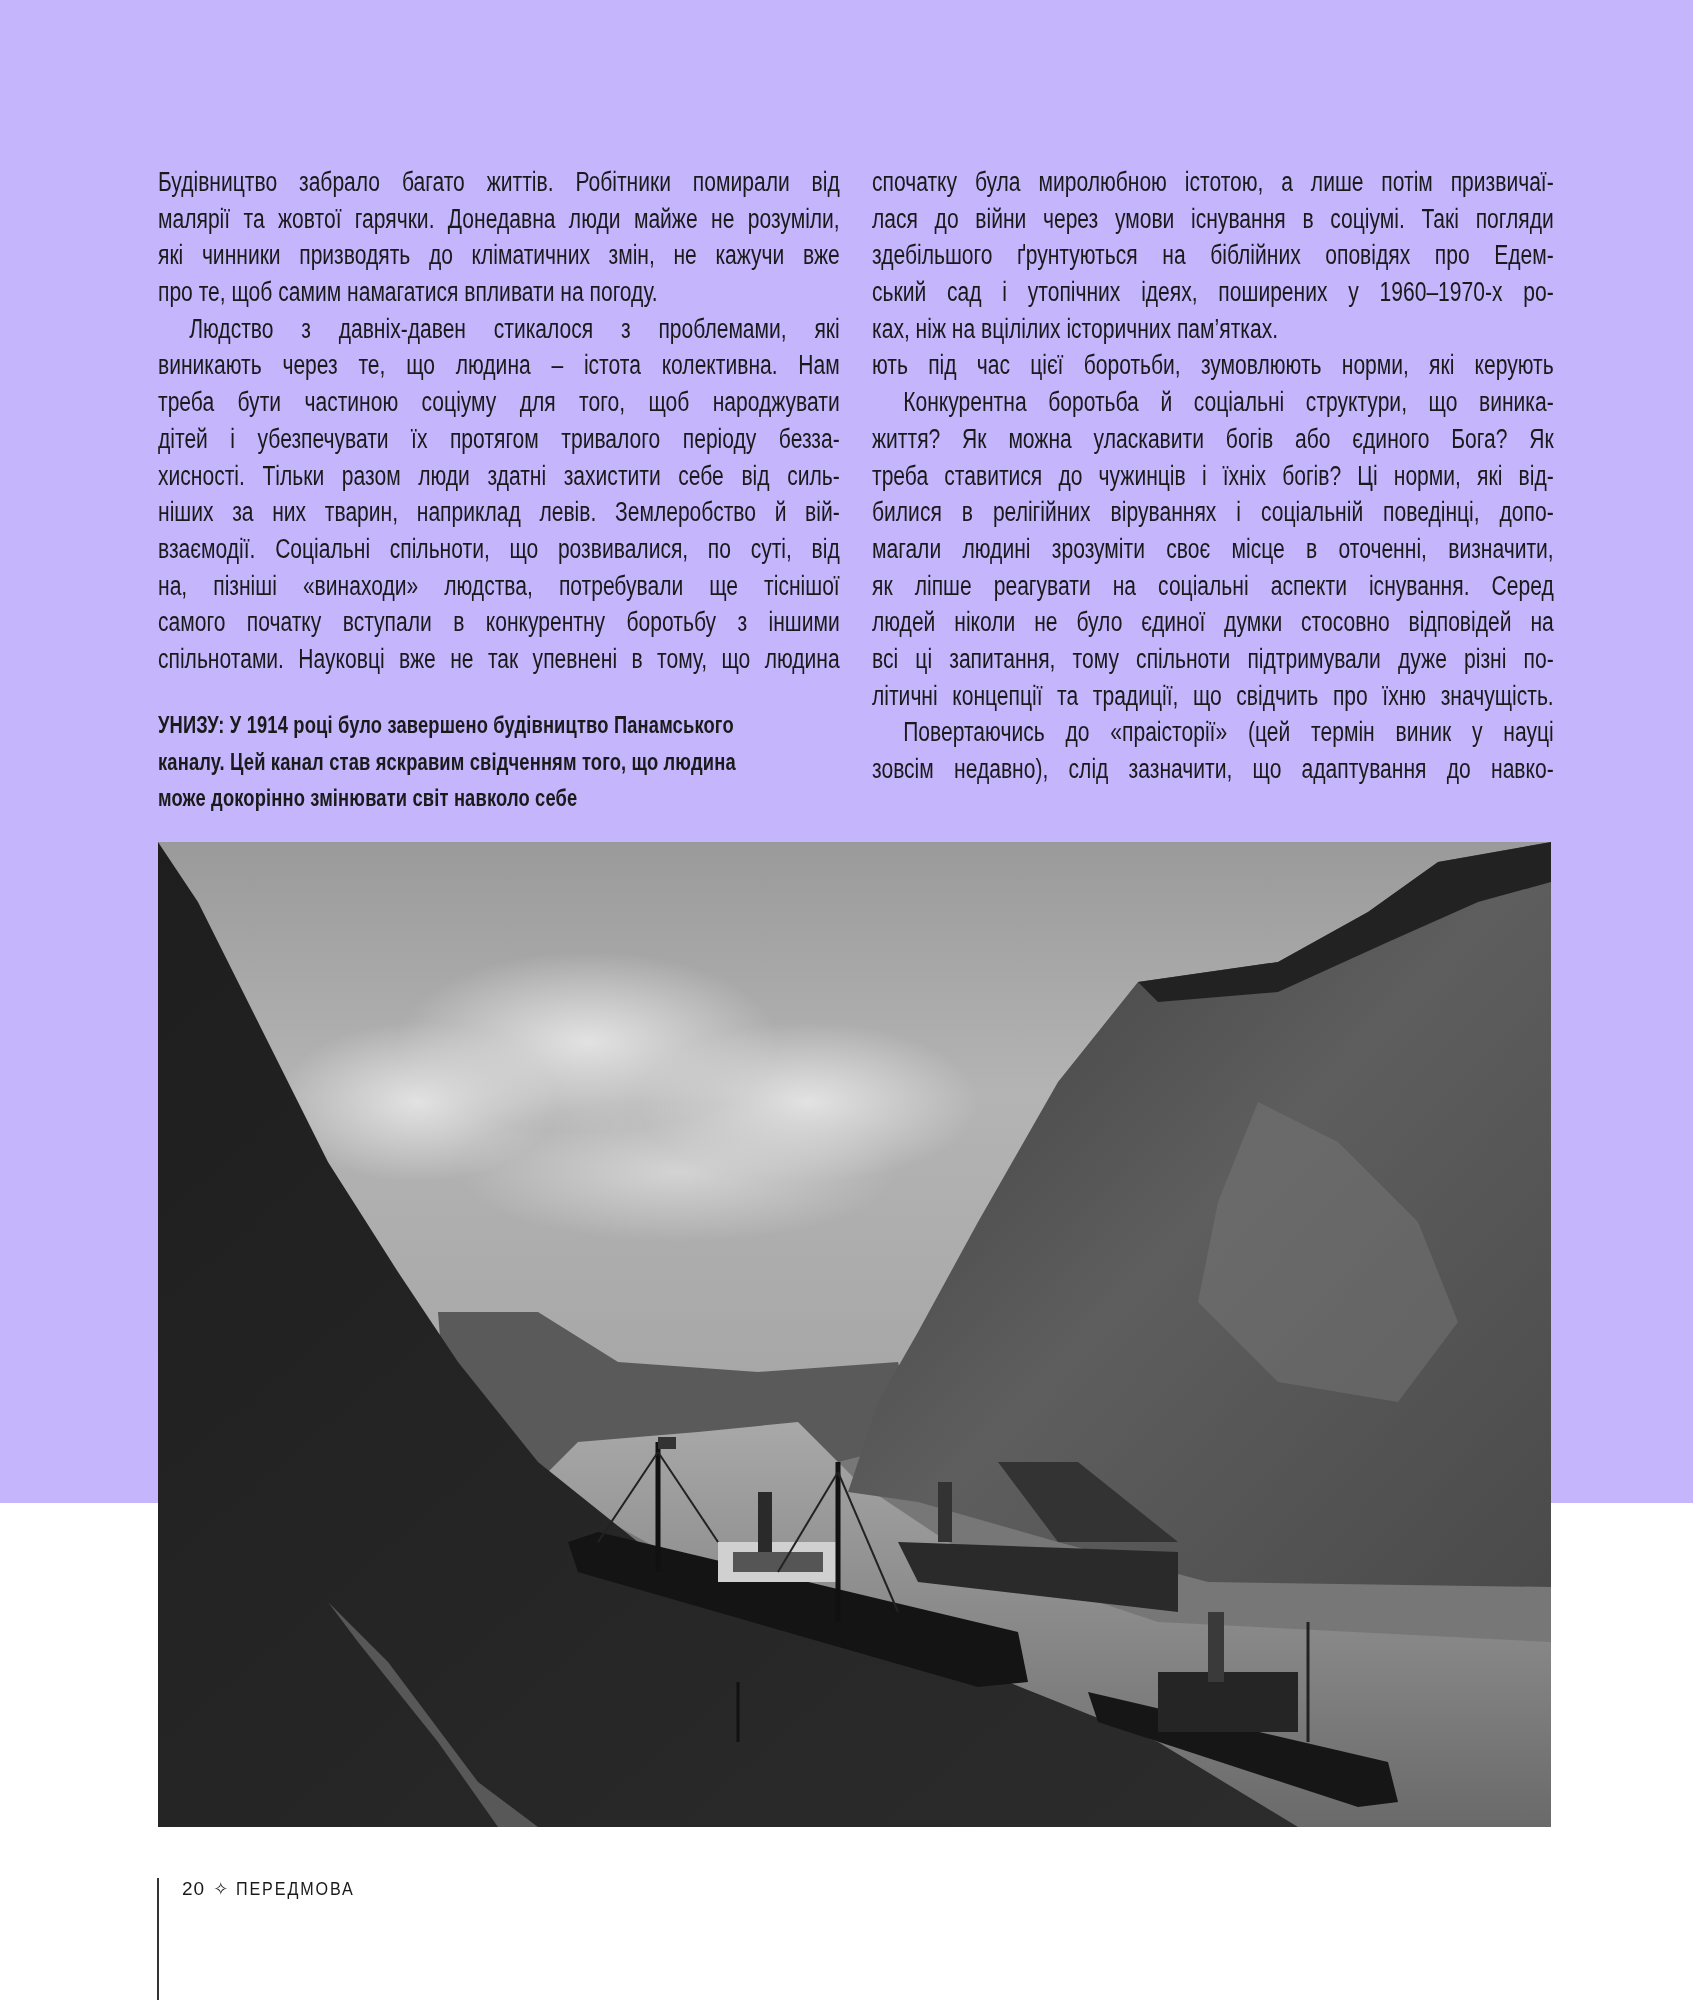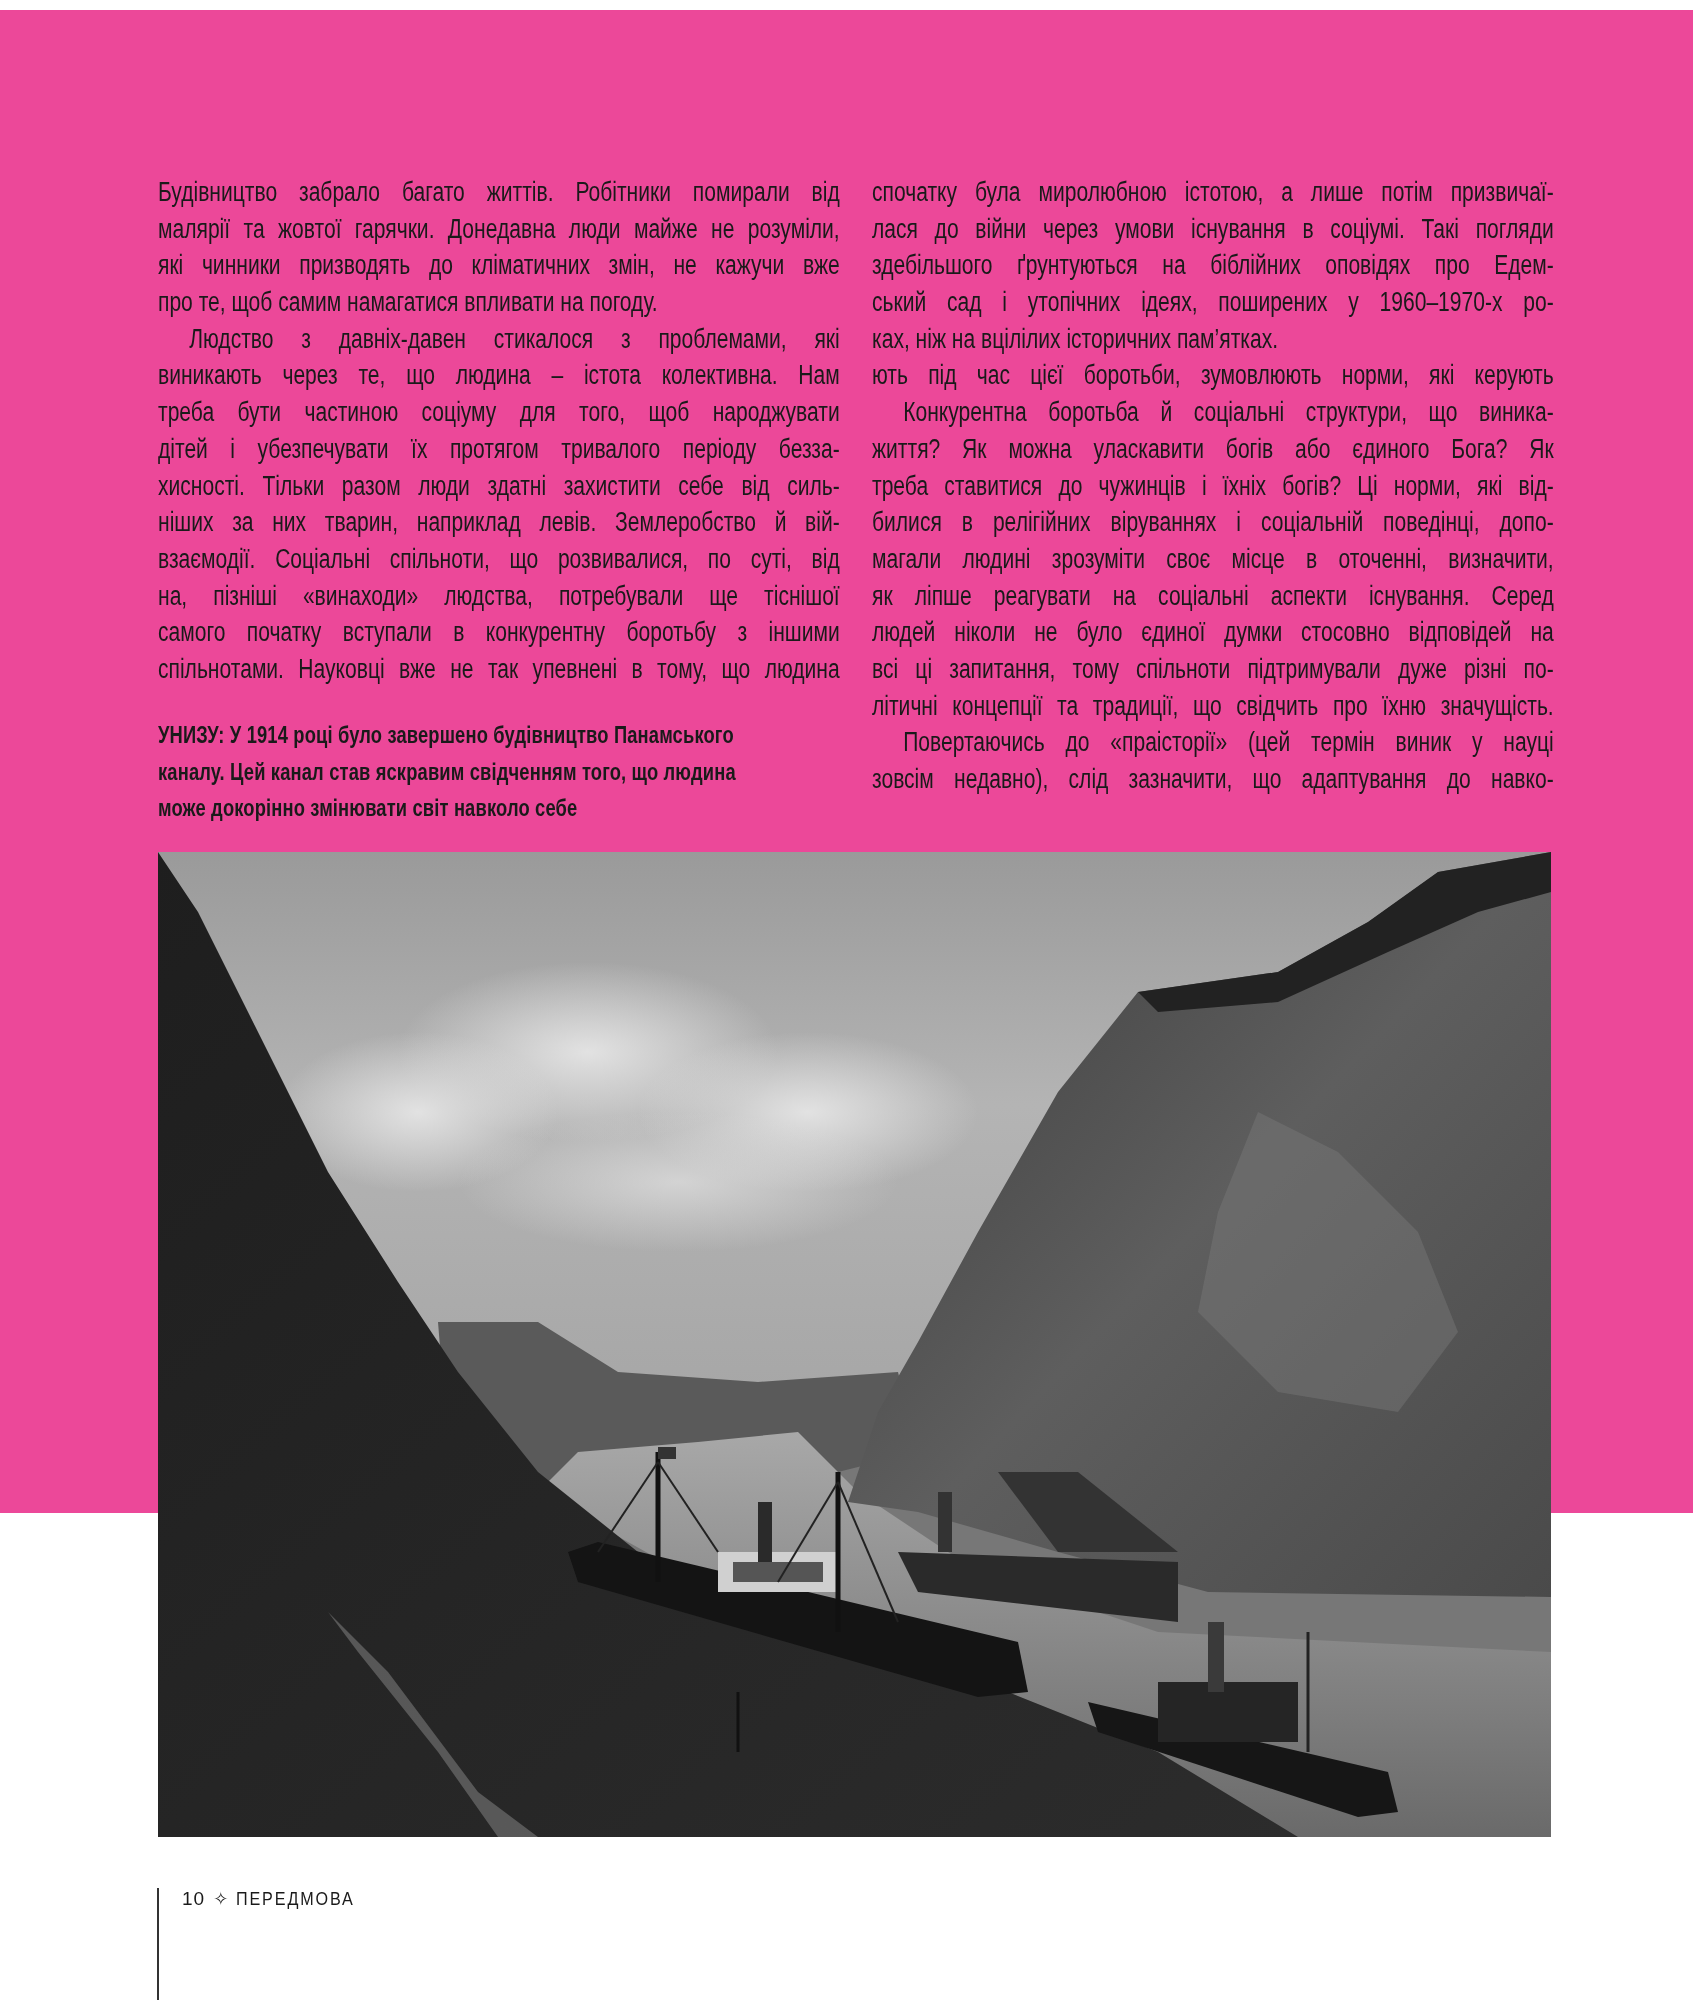--- a/index.html
+++ b/index.html
@@ -1,17 +1,17 @@
 <!DOCTYPE html>
 <html><head>
 <meta charset="utf-8">
 <style>
   html, body { margin:0; padding:0; background:#ffffff; }
   body { width:1693px; height:2000px; position:relative; overflow:hidden; }
-  .page { position:absolute; left:0; top:0; width:1693px; height:1503px; background:#ec4899;margin-top:10px; }
+  .page { position:absolute; left:0; top:0; width:1693px; height:1503px; background:#c4b5fd; }
 
   .col { position:absolute; top:164px; width:682px; }
   .col-left { left:158px; }
   .col-right { left:872px; }
 
   .line {
     display:block;
     height:36.7px;
     line-height:36.7px;
     width:682px;
@@ -187,15 +187,15 @@
       </g>
 
       <rect x="500" y="595" width="18" height="12" fill="#333"></rect>
 
       <line x1="580" y1="840" x2="580" y2="900" stroke="#111" stroke-width="3"></line>
     </svg>
   </div>
 
   <div class="footer-rule"></div>
   <div class="footer">
-    <span class="pg">10</span><span class="orn">✧</span><span class="sec">ПЕРЕДМОВА</span>
+    <span class="pg">20</span><span class="orn">✧</span><span class="sec">ПЕРЕДМОВА</span>
   </div>
 </div>
 
 </body></html>

